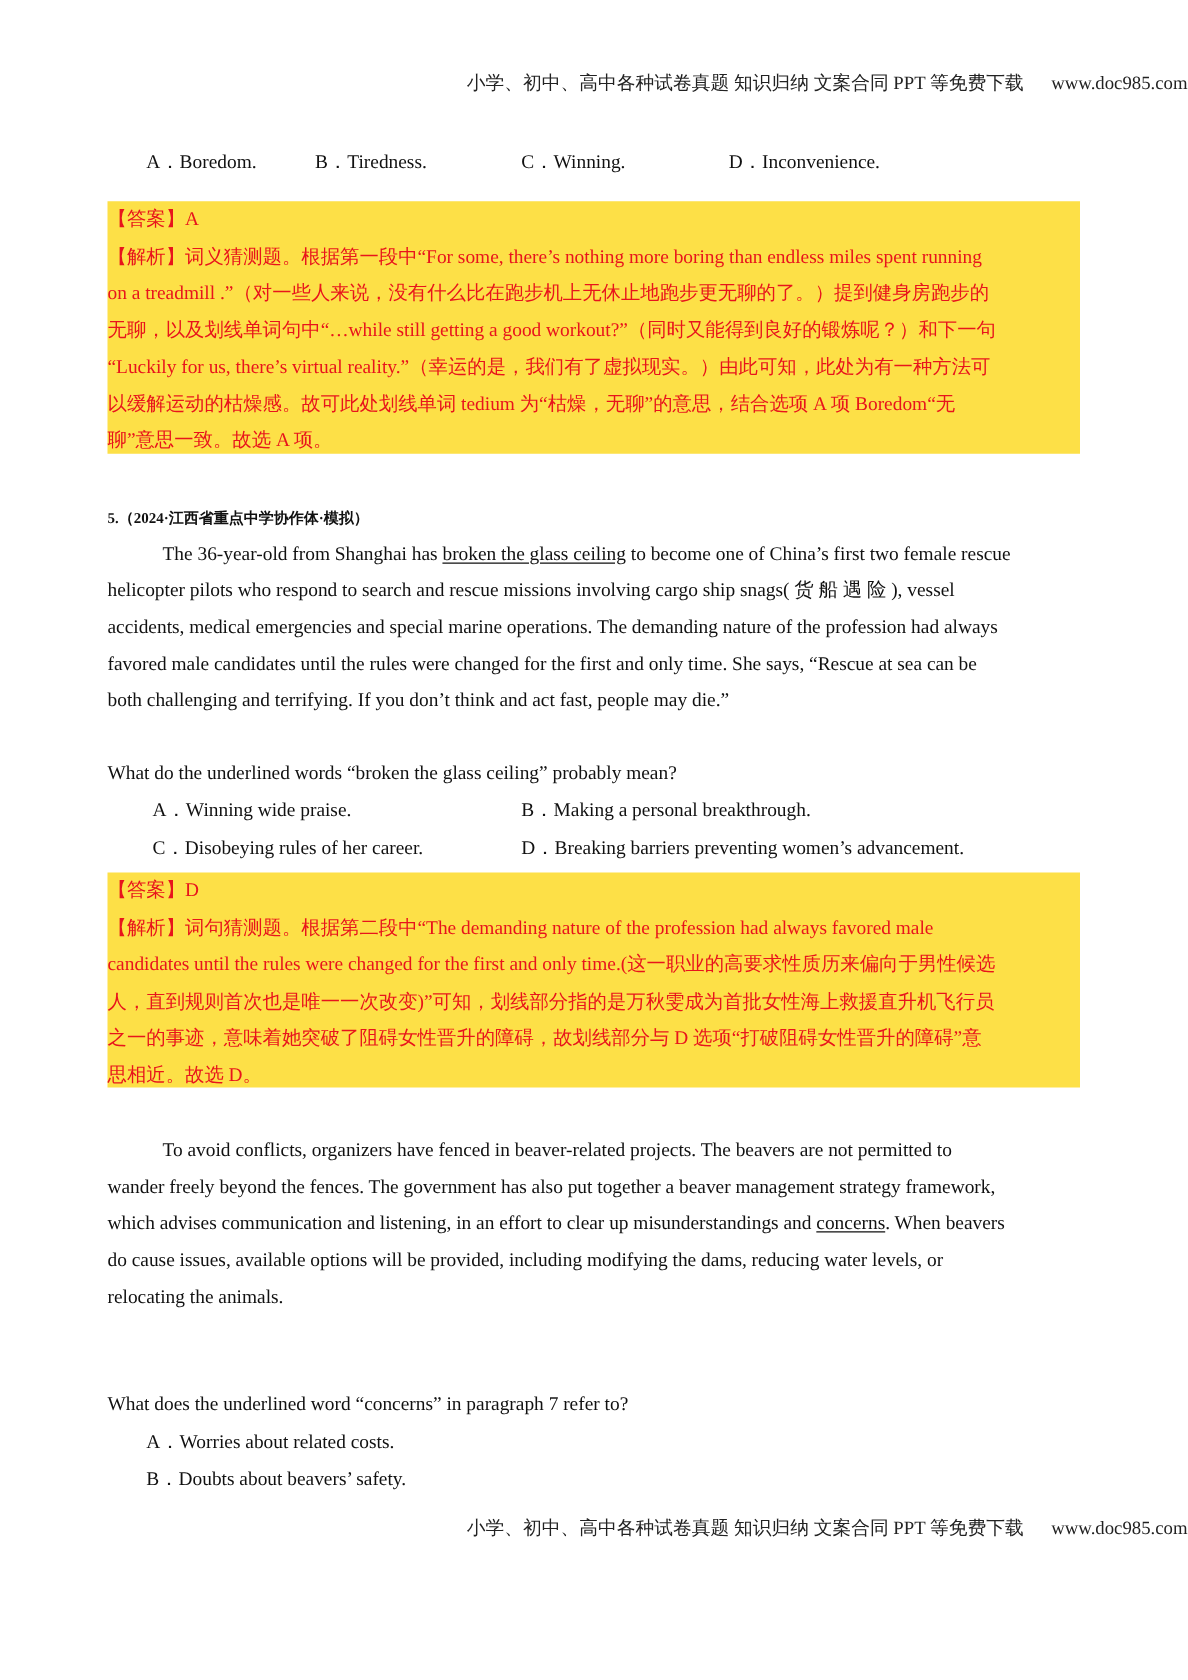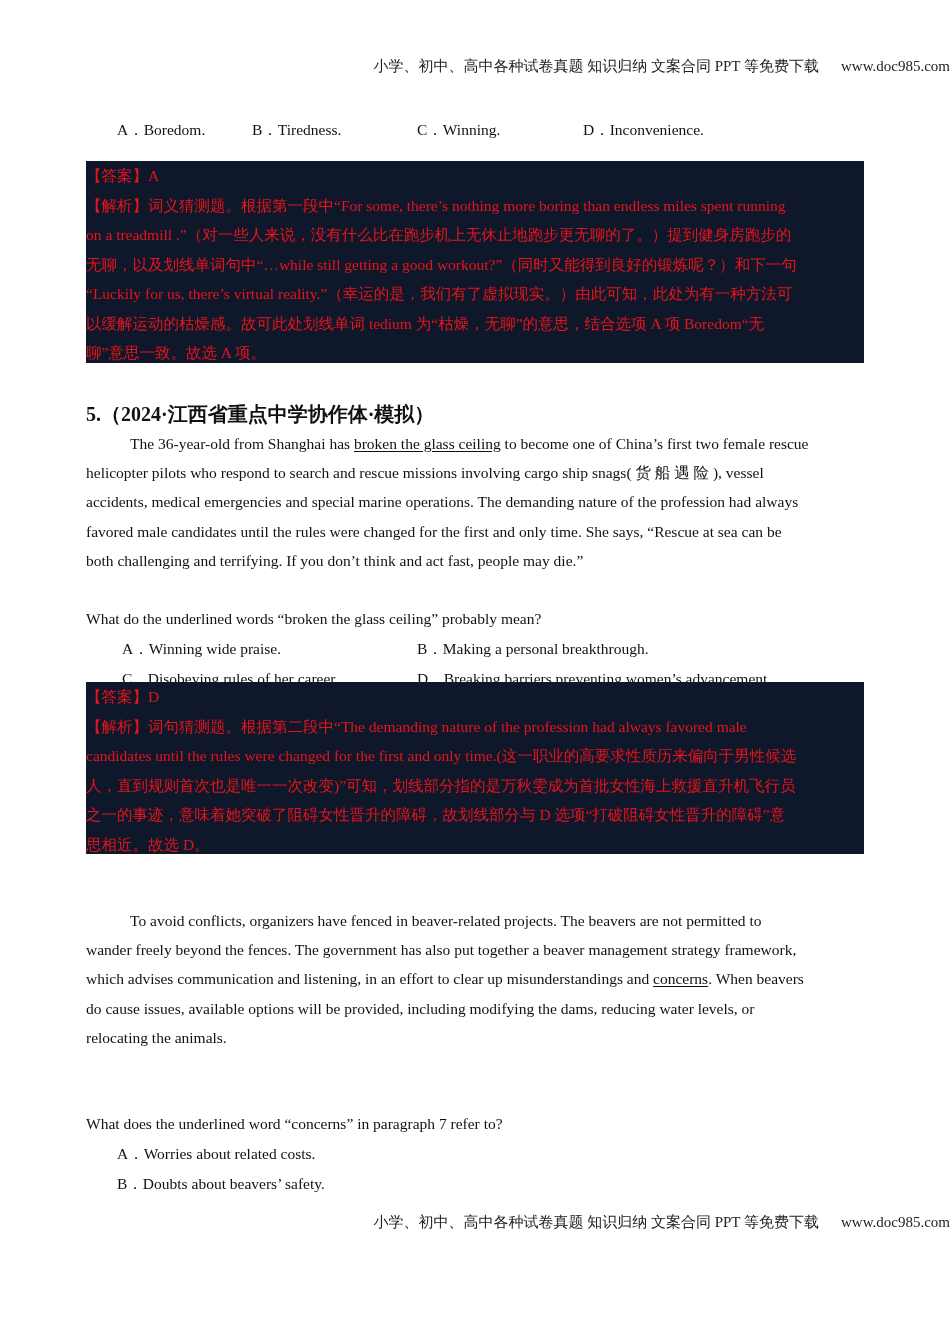--- a/index.html
+++ b/index.html
@@ -14,24 +14,24 @@
   }
   .page-header { top: 57px; }
   .page-footer { top: 1213px; }
   .page-header .url, .page-footer .url { margin-left: 22px; }
   .content { position: absolute; left: 86px; width: 778px; }
   .line { font-size: 15.5px; line-height: 29.5px; height: 29.5px; white-space: nowrap; }
   .indent { text-indent: 44px; }
   .opt-row { position: relative; height: 30.5px; font-size: 15.5px; line-height: 30.5px; }
   .opt { position: absolute; top: 0; white-space: nowrap; }
   .answer-box {
-    background: #0f172a; color: #e8141c; width: 778px; padding: 0;
+    background: #fde047; color: #e8141c; width: 778px; padding: 0;
   }
   .answer-box .line { color: #e8141c; }
-  .qhead { font-weight: bold; font-size: 20px; line-height: 30px; height: 30px; }
+  .qhead { font-weight: bold; font-size: 12px; line-height: 30px; height: 30px; }
   u { text-decoration: underline; text-underline-offset: 2px; }
   .para-line { font-size: 15.5px; line-height: 29.2px; height: 29.2px; white-space: nowrap; overflow: visible; }
 </style>
 </head>
 <body>
 
 <div class="page-header">
   <span>小学、初中、高中各种试卷真题  知识归纳  文案合同  PPT 等免费下载</span><span class="url">www.doc985.com</span>
 </div>
 
@@ -68,21 +68,21 @@
   <div class="opt-row">
     <span class="opt" style="left:36px;">A．Winning wide praise.</span>
     <span class="opt" style="left:331px;">B．Making a personal breakthrough.</span>
   </div>
   <div class="opt-row">
     <span class="opt" style="left:36px;">C．Disobeying rules of her career.</span>
     <span class="opt" style="left:331px;">D．Breaking barriers preventing women’s advancement.</span>
   </div>
 </div>
 
-<div class="content answer-box" style="top:682px; height:172px;">
+<div class="content answer-box" style="top:698px; height:172px;">
   <div class="line">【答案】D</div>
   <div class="line">【解析】词句猜测题。根据第二段中“The demanding nature of the profession had always favored male</div>
   <div class="line">candidates until the rules were changed for the first and only time.(这一职业的高要求性质历来偏向于男性候选</div>
   <div class="line">人，直到规则首次也是唯一一次改变)”可知，划线部分指的是万秋雯成为首批女性海上救援直升机飞行员</div>
   <div class="line">之一的事迹，意味着她突破了阻碍女性晋升的障碍，故划线部分与 D 选项“打破阻碍女性晋升的障碍”意</div>
   <div class="line">思相近。故选 D。</div>
 </div>
 
 <div class="content" style="top:906px;">
   <div class="para-line indent">To avoid conflicts, organizers have fenced in beaver-related projects. The beavers are not permitted to</div>

